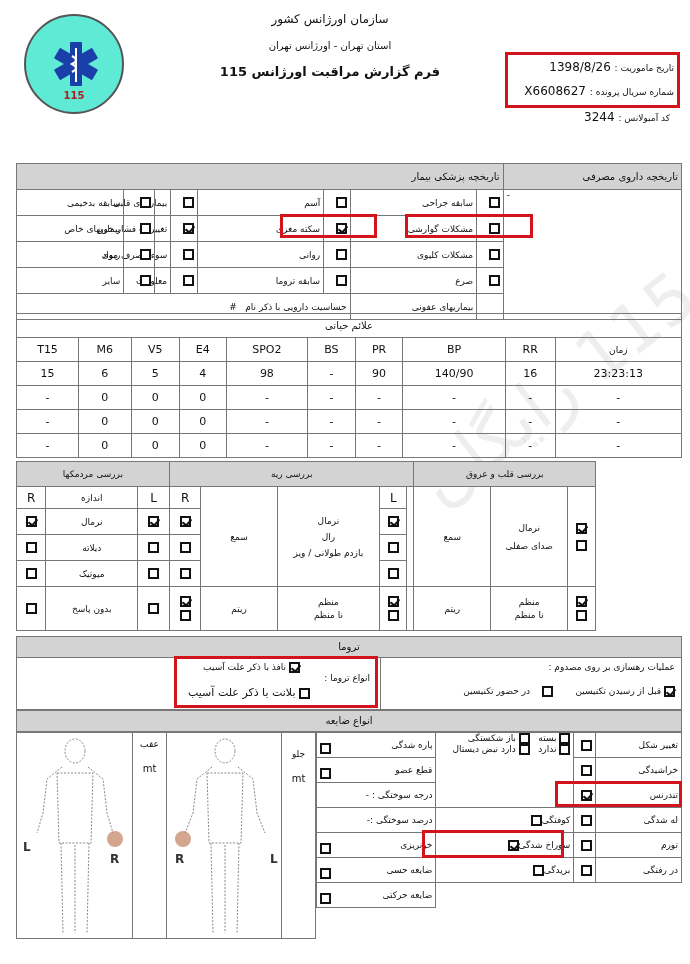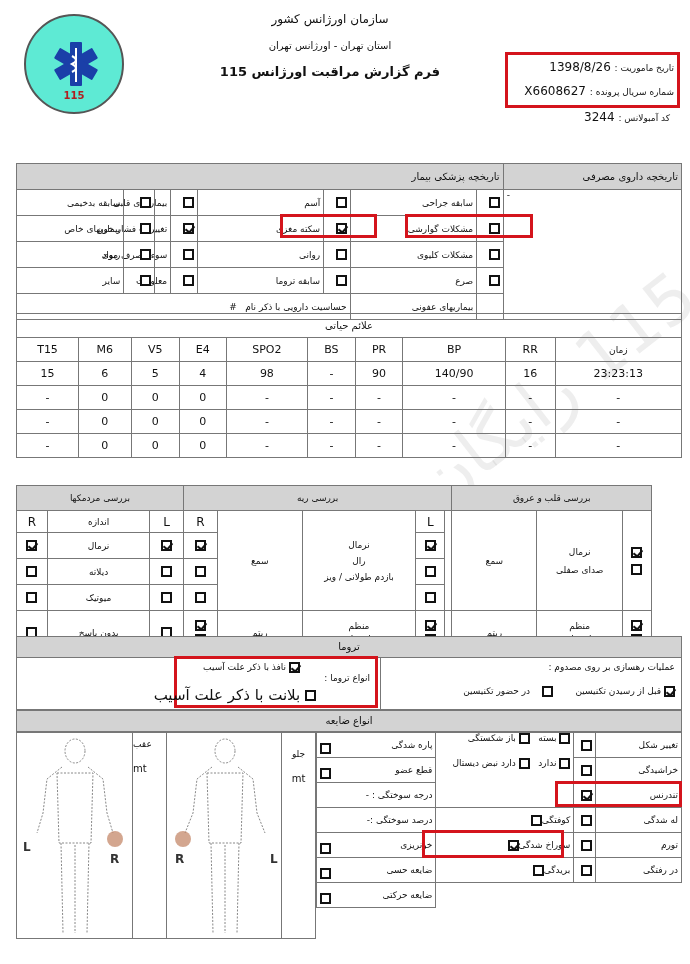--- a/index.html
+++ b/index.html
@@ -187,21 +187,21 @@
         <td>-</td>
         <td>-</td>
         <td>-</td>
         <td>-</td>
         <td>-</td>
         <td>-</td>
   </tr>
 </tbody>
   </table>
 
-<table class="abs" style="left:16px;top:485px;width:636px">
+<table class="abs" style="left:16px;top:461px;width:580px">
   <tbody>
       <tr style="height:25px">
     <td class="gray center" colspan="3" style="width:175px">بررسی مردمکها</td>
     <td class="gray center" colspan="5" style="width:275px">بررسی ریه</td>
     <td class="gray center" colspan="3">بررسی قلب و عروق</td>
   </tr>
   <tr style="height:22px">
     <td class="center" style="width:32px;font-size:12px">R</td>
     <td class="center" style="width:108px">اندازه</td>
     <td class="center" style="width:35px;font-size:12px">L</td>
@@ -290,34 +290,34 @@
   <span class="cb"></span>
   &nbsp;&nbsp;
   <span>در حضور تکنیسین</span>
 </div>
 <div class="redbox" style="left:174px;top:656px;width:204px;height:52px"></div>
 <div class="abs" style="left:310px;top:673px;width:60px;direction:rtl;font-size:9px">انواع تروما :</div>
 <div class="abs" style="left:180px;top:662px;width:120px;direction:rtl;font-size:9px;white-space:nowrap">
   <span class="cb on"></span>
   <span>نافذ با ذکر علت آسیب</span>
 </div>
-<div class="abs" style="left:196px;top:686px;width:120px;direction:rtl;font-size:15px;white-space:nowrap">
+<div class="abs" style="left:190px;top:686px;width:120px;direction:rtl;font-size:11px;white-space:nowrap">
   <span class="cb"></span>
   <span>بلانت با ذکر علت آسیب</span>
 </div>
 
 <div class="abs" style="left:16px;top:710px;width:666px;height:22px;border:1px solid #777;background:#d3d3d3;text-align:center;font-size:10px;line-height:20px;direction:rtl">انواع ضایعه</div>
 
 <table class="abs" style="left:316px;top:732px;width:366px">
   <tbody>
       <tr style="height:25px">
     <td style="width:120px;border-right:1px solid #777"><span>پاره شدگی</span></td>
     <td rowspan="3" style="width:138px;vertical-align:top;">
       <div style="white-space:nowrap"><span class="cb"></span> <span>بسته</span> &nbsp; <span class="cb"></span> <span>باز</span> <span>شکستگی</span></div>
-      <div style="white-space:nowrap;margin-top:14px"><span class="cb"></span> <span>ندارد</span> &nbsp; <span class="cb"></span> <span>دارد</span> <span>نبض دیستال</span></div>
+      <div style="white-space:nowrap;margin-top:0"><span class="cb"></span> <span>ندارد</span> &nbsp; <span class="cb"></span> <span>دارد</span> <span>نبض دیستال</span></div>
     </td>
     <td style="width:22px"><span class="cb"></span></td>
     <td style="width:86px">تغییر شکل</td>
   </tr>
   <tr style="height:25px">
     <td>قطع عضو</td>
     <td><span class="cb"></span></td>
     <td>خراشیدگی</td>
   </tr>
   <tr style="height:25px">
@@ -366,21 +366,21 @@
   <svg width="115" height="205" viewBox="0 0 115 205">
     <g fill="none" stroke="#888" stroke-dasharray="2,1.5">
       <ellipse cx="58" cy="18" rx="10" ry="12"></ellipse>
       <path d="M45 34 L30 46 L26 80 L20 100 M71 34 L86 46 L90 80 L96 100 M40 40 L76 40 L74 110 L42 110 Z M44 110 L46 200 M72 110 L70 200 M58 112 L58 200"></path>
     </g>
     <circle cx="98" cy="106" r="8" fill="#c08060" opacity="0.7"></circle>
     <text x="6" y="118" font-size="12" font-weight="bold" fill="#333">L</text>
     <text x="93" y="130" font-size="12" font-weight="bold" fill="#333">R</text>
   </svg>
 </div>
-<div class="abs" style="left:133px;top:732px;width:33px;height:207px;border:1px solid #777;border-left:none;border-right:none;text-align:left;font-size:9px;direction:rtl">
+<div class="abs" style="left:133px;top:732px;width:33px;height:207px;border:1px solid #777;border-left:none;border-right:none;text-align:center;font-size:9px;direction:rtl">
   <div style="margin-top:6px">عقب</div>
   <div style="margin-top:14px;font-size:10px">mt</div>
 </div>
 <div class="body-fig" style="left:166px;top:732px;width:116px;height:207px">
   <svg width="114" height="205" viewBox="0 0 114 205">
     <g fill="none" stroke="#888" stroke-dasharray="2,1.5">
       <ellipse cx="58" cy="18" rx="10" ry="12"></ellipse>
       <path d="M45 34 L30 46 L26 80 L18 100 M71 34 L86 46 L90 80 L98 100 M40 40 L76 40 L74 110 L42 110 Z M44 110 L46 200 M72 110 L70 200 M58 112 L58 200"></path>
     </g>
     <circle cx="16" cy="106" r="8" fill="#c08060" opacity="0.7"></circle>

